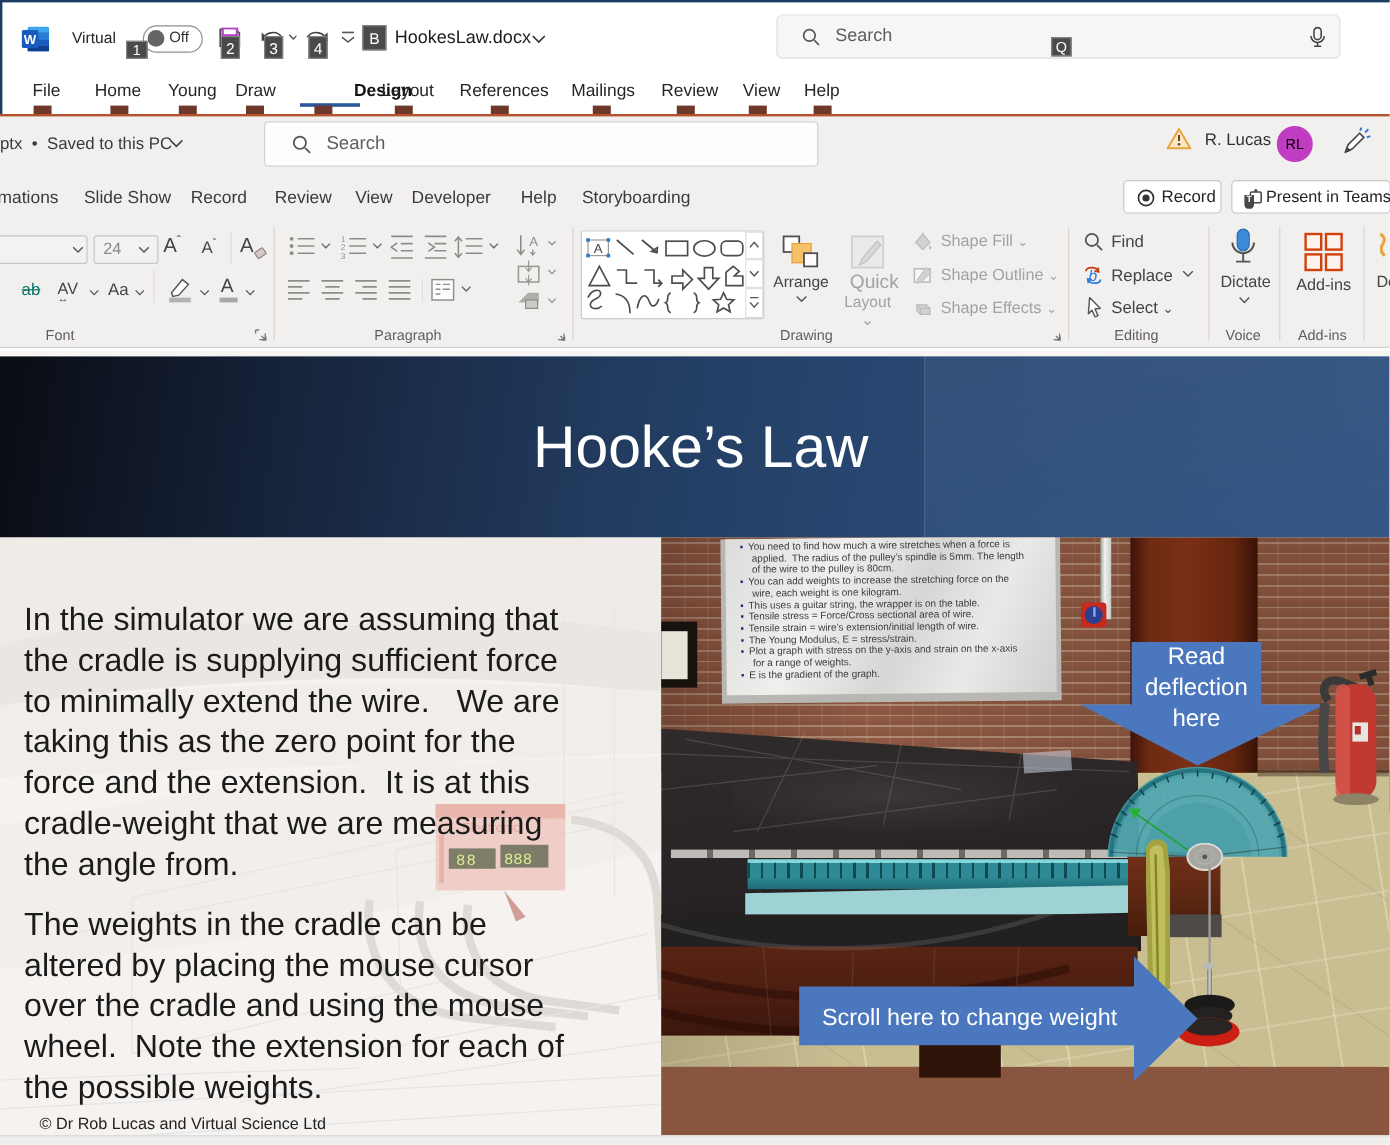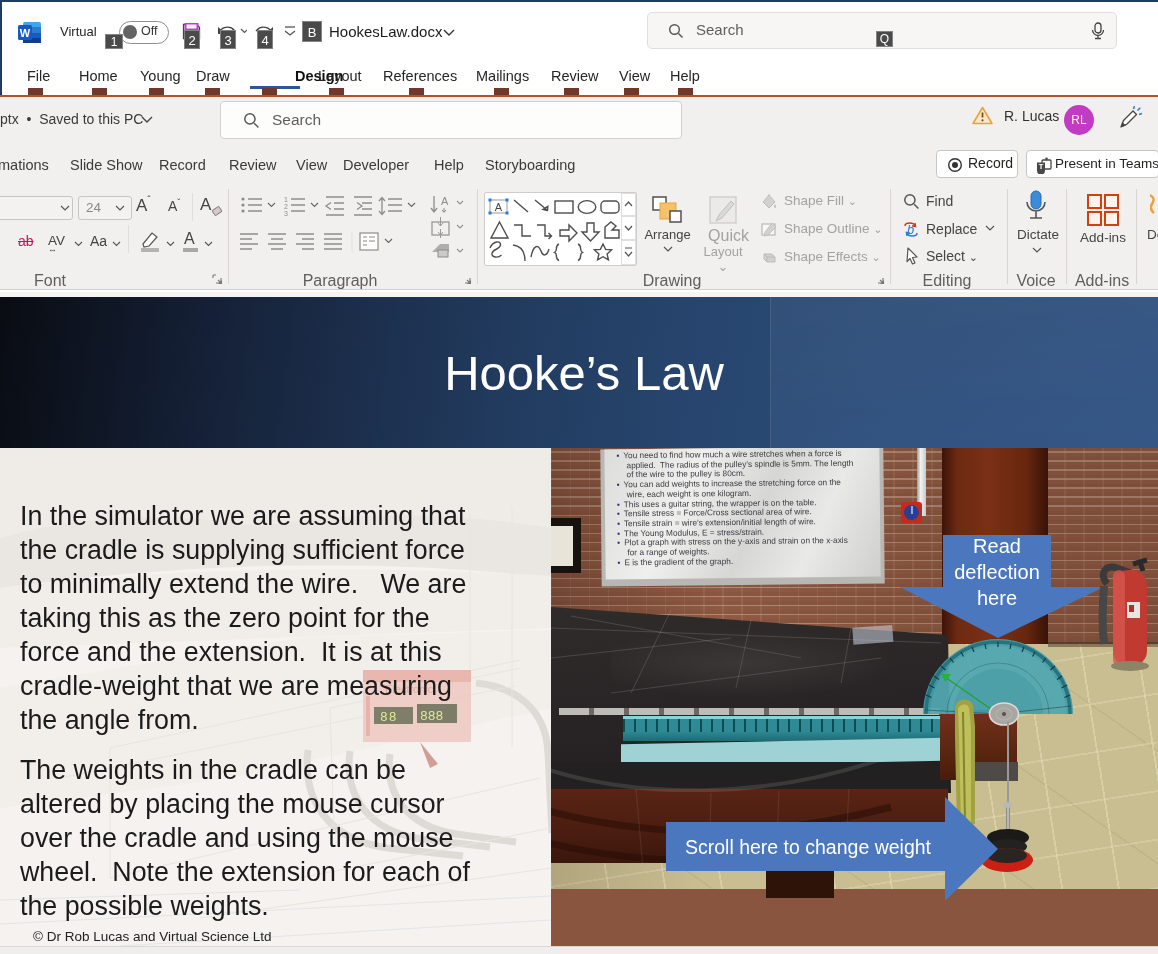--- a/index.html
+++ b/index.html
@@ -14,21 +14,21 @@
   text-align:center; line-height:15px; border:1px solid #838383; }
 .tabtip { position:absolute; background:#6e392b; width:15px; height:9px; }
 .wtab { position:absolute; top:60px; height:28px; font-size:14.5px; color:#262626;
   line-height:28px; }
 
 #ppwin { position:absolute; top:95px; left:0; width:1158px; height:195px; background:#f2f0ef;
   border-top:2px solid #b5512b; border-bottom:1px solid #d2cfcc; }
 .ptab { position:absolute; top:53px; height:30px; font-size:14.5px; color:#3b3a39; line-height:30px; }
 .gbtn { position:absolute; border:1px solid #c8c6c4; background:#fff; border-radius:4px;
   font-size:14px; color:#252423; white-space:nowrap; }
-.glabel { position:absolute; top:175px; font-size:16px; color:#605e5c; text-align:center; }
+.glabel { position:absolute; top:175px; font-size:12px; color:#605e5c; text-align:center; }
 .gdiv { position:absolute; top:92px; width:1px; height:95px; background:#d8d5d2; }
 .launch { position:absolute; top:176px; width:13px; height:13px; }
 .rtext { position:absolute; font-size:12.5px; color:#444; }
 .disab { color:#a3a2a0; }
 
 #slide { position:absolute; top:292px; left:0; width:1158px; height:654px; background:#f7f5f2; overflow:hidden;padding-left:40px; }
 #band { position:absolute; top:5px; left:0; width:1158px; height:151px;
   background:linear-gradient(98deg, #090c12 0%, #131d31 15%, #1b2d4a 30%, #223c60 45%, #27456e 60%, #2a4a76 75%, #2d4f7e 100%); }
 #band .seam { position:absolute; left:770px; top:0; width:388px; height:151px;
   background:linear-gradient(to bottom, rgba(255,255,255,0.05), rgba(120,160,210,0.10)); border-left:1px solid rgba(255,255,255,0.10); }
@@ -145,21 +145,21 @@
       </svg>
       <div class="abs" style="left:51px;top:9px;font-size:15.5px;color:#605e5c;">Search</div>
     </div>
 
     <svg class="abs" style="left:972px;top:9px" width="21" height="19" viewBox="0 0 21 19">
       <path d="M10.5 1.5 L20 17.5 H1 Z" fill="#fde7c8" stroke="#e8a33d" stroke-width="1.6" stroke-linejoin="round"></path>
       <path d="M10.5 6.5 v5" stroke="#6b4b1d" stroke-width="1.7"></path>
       <circle cx="10.5" cy="14.3" r="1.1" fill="#6b4b1d"></circle>
     </svg>
     <div class="abs" style="left:1004px;top:11px;font-size:14px;color:#323130;">R. Lucas</div>
-    <div class="abs" style="left:1064px;top:8px;width:30px;height:30px;border-radius:50%;background:#c03cc2;color:#fef9c3;font-size:12px;text-align:center;line-height:30px;">RL</div>
+    <div class="abs" style="left:1064px;top:8px;width:30px;height:30px;border-radius:50%;background:#c03cc2;color:#000000;font-size:12px;text-align:center;line-height:30px;">RL</div>
     <svg class="abs" style="left:1117px;top:9px" width="26" height="24" viewBox="0 0 26 24">
       <path d="M4 21 L6.5 14.5 L16 5 L19.5 8.5 L10 18 Z" fill="#fff" stroke="#444" stroke-width="1.3" stroke-linejoin="round"></path>
       <path d="M4 21 L9 19.7 L5.3 16 Z" fill="#444"></path>
       <path d="M20.5 4.5 l2.8 -2.8 M22 8.5 l3 -1 M16.5 3 l1 -2.8" stroke="#2f7ad9" stroke-width="1.6" fill="none"></path>
     </svg>
 
     <div class="ptab" style="left:-2px;">mations</div>
     <div class="ptab" style="left:70px;">Slide Show</div>
     <div class="ptab" style="left:159px;">Record</div>
     <div class="ptab" style="left:229px;">Review</div>
@@ -196,21 +196,21 @@
         </svg>
     </div>
     <div class="abs" style="left:136px;top:98px;font-size:17px;color:#444;">A<span style="font-size:10px;vertical-align:7px;">ˆ</span></div>
     <div class="abs" style="left:168px;top:100px;font-size:14px;color:#444;">A<span style="font-size:9px;vertical-align:6px;">ˇ</span></div>
     <div class="abs" style="left:192px;top:96px;width:1px;height:28px;background:#e0dedc;"></div>
     <div class="abs" style="left:200px;top:98px;font-size:17px;color:#444;">A</div>
     <svg class="abs" style="left:210px;top:108px" width="14" height="12" viewBox="0 0 14 12">
         <rect x="3" y="3" width="8" height="6" rx="1" fill="#d8c8c8" stroke="#8a8886" transform="rotate(-35 7 6)"></rect>
       </svg>
 
-    <div class="abs" style="left:18px;top:136px;font-size:14px;color:#be185d;text-decoration:line-through;">ab</div>
+    <div class="abs" style="left:18px;top:136px;font-size:14px;color:#0f766e;text-decoration:line-through;">ab</div>
     <div class="abs" style="left:48px;top:136px;font-size:13.5px;color:#444;">AV<div style="font-size:9px;margin-top:-4px;letter-spacing:-1px;">↔</div></div>
     <svg class="abs" style="left:74px;top:144px" width="9" height="7" viewBox="0 0 9 7">
         <path d="M1 1 l3.5 3.5 l3.5 -3.5" fill="none" stroke="#555" stroke-width="1.1"></path>
       </svg>
     <div class="abs" style="left:90px;top:136px;font-size:14px;color:#444;">Aa</div>
     <svg class="abs" style="left:112px;top:144px" width="9" height="7" viewBox="0 0 9 7">
         <path d="M1 1 l3.5 3.5 l3.5 -3.5" fill="none" stroke="#555" stroke-width="1.1"></path>
       </svg>
     <div class="abs" style="left:128px;top:128px;width:1px;height:28px;background:#e0dedc;"></div>
     <svg class="abs" style="left:139px;top:134px" width="24" height="22" viewBox="0 0 24 22">

